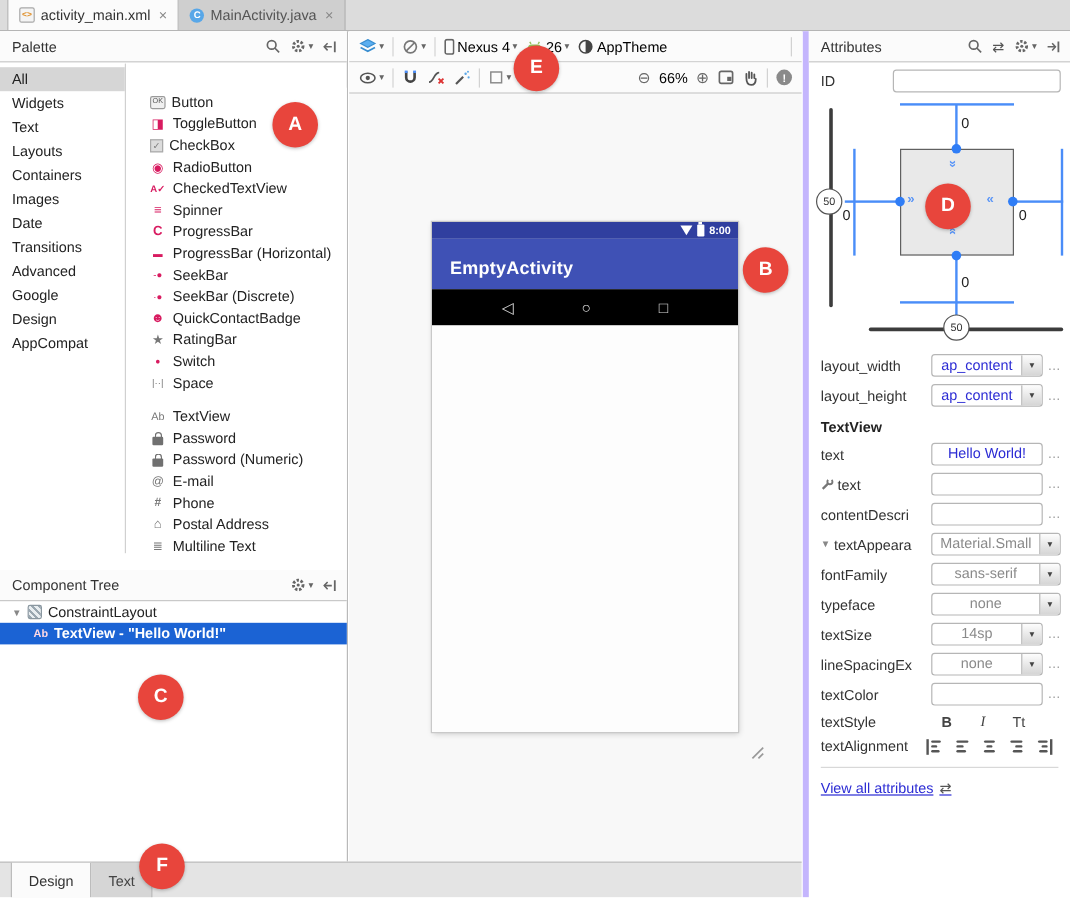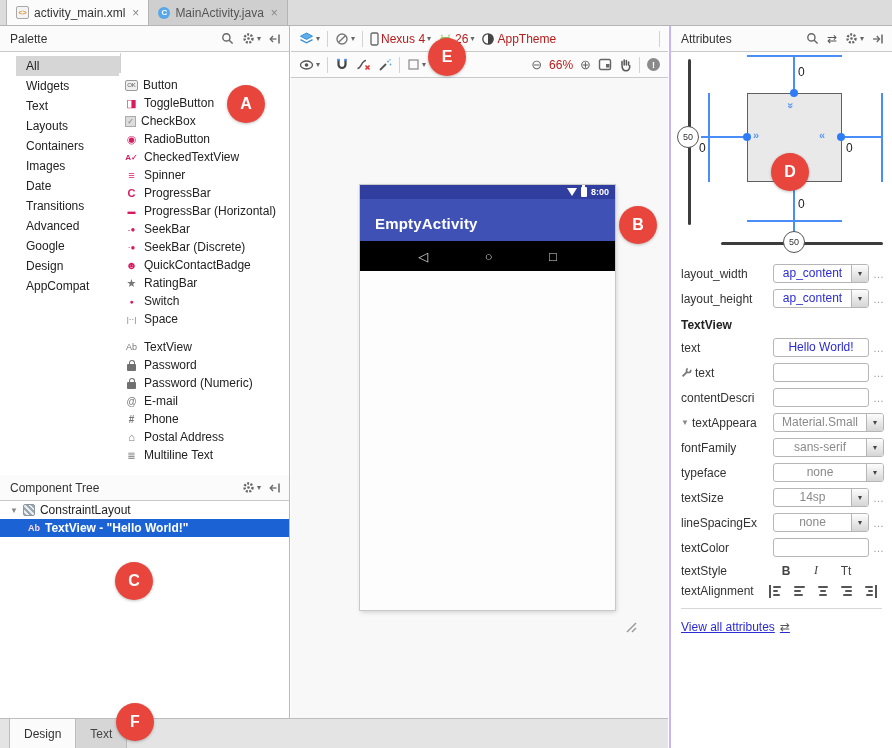--- a/index.html
+++ b/index.html
@@ -11,29 +11,29 @@
   .etab { display:inline-flex; align-items:center; gap:5px; height:25px; padding:0 9px; font-size:12px; color:#333; border-right:1px solid #b5b5b5; }
   .etab.active { background:#fbfbfb; border-left:1px solid #b5b5b5; margin-left:6px; }
   .etab.inactive { background:#cfcfcf; color:#555; }
   .xmlic { width:13px; height:13px; background:#f4f4f4; border:1px solid #a8a8a8; border-radius:2px; font-size:7px; color:#e0922f; font-weight:bold; display:flex; align-items:center; justify-content:center; }
   .clsic { width:12px; height:12px; border-radius:50%; background:#58a7e8; color:#fff; font-size:8px; font-weight:bold; display:flex; align-items:center; justify-content:center; }
   .xclose { color:#888; font-size:12px; margin-left:2px; }
 
   
   .left  { position:absolute; left:0; top:26px; width:290px; height:692px; background:#fff; border-right:1px solid #b9b9b9; }
   .center{ position:absolute; left:291px; top:26px; width:377px; height:692px; background:#f9f9f9; }
-  .right { position:absolute; left:669px; top:26px; width:223px; height:722px; background:#fff; border-left:2px solid #c4b5fd; }
+  .right { position:absolute; left:669px; top:26px; width:223px; height:722px; background:#fff; border-left:5px solid #c4b5fd; }
 
   .panelhdr { height:26px; display:flex; align-items:center; padding:0 8px 0 10px; border-bottom:1px solid #c9c9c9; background:#fbfbfb; font-size:12px; color:#333; gap:8px; }
   .panelhdr .sp { flex:1; }
   .caret { font-size:8px; color:#666; }
   .hico { display:inline-flex; align-items:center; gap:2px; }
 
   
-  .cats { position:absolute; left:16px; top:27px; width:105px; bottom:257px; background:#fff; border-right:1px solid #d0d0d0; padding-top:3px; }
+  .cats { position:absolute; left:0; top:27px; width:105px; bottom:257px; background:#fff; border-right:1px solid #d0d0d0; padding-top:3px; }
   .cat { height:20px; line-height:20px; padding-left:10px; font-size:12px; color:#222; white-space:nowrap; }
   .cat.sel { background:#d6d6d6; }
   .widgets { position:absolute; left:119px; top:27px; right:0; bottom:243px; background:#fff; padding-top:3px; overflow:hidden;margin-top:20px; }
   .prow { height:18px; display:flex; align-items:center; gap:5px; padding-left:5px; font-size:12px; color:#222; white-space:nowrap; }
   .ic { width:15px; flex-shrink:0; display:inline-flex; align-items:center; justify-content:center; font-size:10px; }
   .pk { color:#d81b60; } .gy { color:#777; }
   .fs7{font-size:7px;} .fs8{font-size:8px;} .fs9{font-size:9px;} .fs11{font-size:11px;} .bold{font-weight:bold;}
   .bx { border:1px solid #9a9a9a; font-size:6px; width:13px; height:11px; color:#555; border-radius:2px; background:#f0f0f0; display:inline-flex; align-items:center; justify-content:center; margin-left:1px; }
   .cb { border:1px solid #aaa; background:#dcdcdc; width:11px; height:11px; font-size:8px; color:#808080; display:inline-flex; align-items:center; justify-content:center; margin-left:1px; }
   .lockic { position:relative; width:9px; height:7px; background:#707070; border-radius:1px; margin:4px 3px 0 3px; flex-shrink:0; }
@@ -47,21 +47,21 @@
   .trow { height:18px; display:flex; align-items:center; gap:5px; font-size:12px; color:#222; }
   .trow.root { padding-left:10px; }
   .trow.selected { background:#1b63d4; color:#fff; font-weight:bold; padding-left:28px; }
   .exp { font-size:8px; color:#888; }
   .hatch { width:12px; height:12px; background:repeating-linear-gradient(45deg,#9aa7b0 0 2px,#e8edf0 2px 4px); border:1px solid #8a97a0; border-radius:2px; }
   .abw { font-size:9px; color:#ffd9e4; }
 
   
   .tb { display:flex; align-items:center; gap:7px; height:26px; border-bottom:1px solid #c9c9c9; padding:0 8px; background:#fbfbfb; font-size:12px; color:#333; }
   .tsep { width:1px; height:16px; background:#d2d2d2; }
-  .tbtxt { font-size:12px; color:#b91c1c; }
+  .tbtxt { font-size:12px; color:#000000; }
   .zoomg { font-size:13px; color:#666; }
   .erric { width:13px; height:13px; border-radius:50%; background:#8a8a8a; color:#fff; font-size:9px; font-weight:bold; display:flex; align-items:center; justify-content:center; }
   .mlauto { margin-left:auto; }
 
   
   .canvas { position:absolute; left:0; right:0; top:53px; bottom:0; background:#f8f8f8; }
   .phone { position:absolute; left:69px; top:106px; width:255px; height:425px; box-shadow:0 0 0 1px #c9c9c9, 1px 2px 5px rgba(0,0,0,.18); background:#fdfdfd; }
   .statusbar { height:14px; background:#303F9F; display:flex; align-items:center; justify-content:flex-end; gap:4px; padding-right:6px; }
   .wifi { width:0; height:0; border-left:5px solid transparent; border-right:5px solid transparent; border-top:8px solid #fff; }
   .batt { width:6px; height:10px; background:#fff; border-radius:1px; position:relative; }
@@ -449,20 +449,24 @@
         <svg width="12" height="12" viewBox="0 0 12 12">
             <line x1="1" y1="6" x2="7.5" y2="6" stroke="#666" stroke-width="1.3"></line>
             <path d="M4.8 3 L7.5 6 L4.8 9" fill="none" stroke="#666" stroke-width="1.3"></path>
             <line x1="10" y1="1.5" x2="10" y2="10.5" stroke="#666" stroke-width="1.5"></line>
           </svg>
       </span>
     </div>
 
     <div class="abody">
       
+      <div class="arow">
+        <span class="alabel" style="width:56px;">ID</span>
+        <div class="tf"></div>
+      </div>
 
       
       <div class="cwidget">
         <div class="vsl"></div>
         <div class="knob" style="left:6px; top:74px;">50</div>
         <div class="hsl"></div>
         <div class="knob" style="left:112px; top:179px;">50</div>
 
         <div class="bline" style="left:122px; top:4px; width:2px; height:176px;"></div>
         <div class="bline" style="left:30px; top:84px; width:182px; height:2px;"></div>

